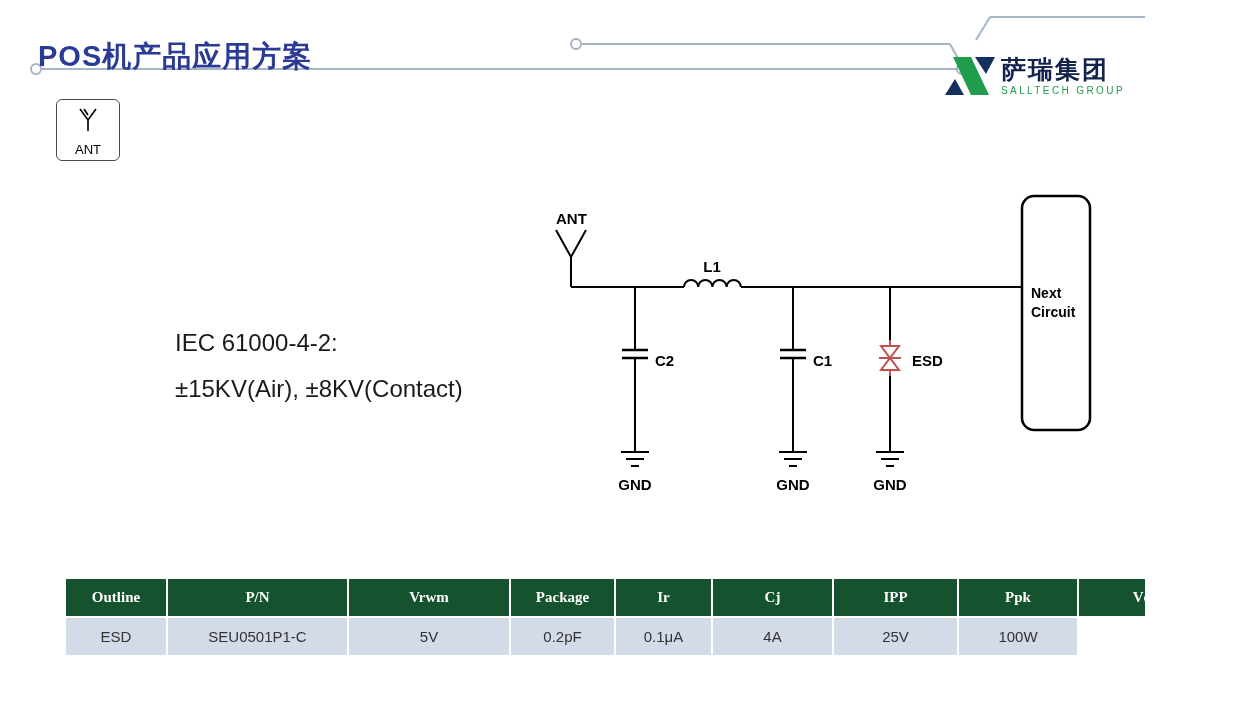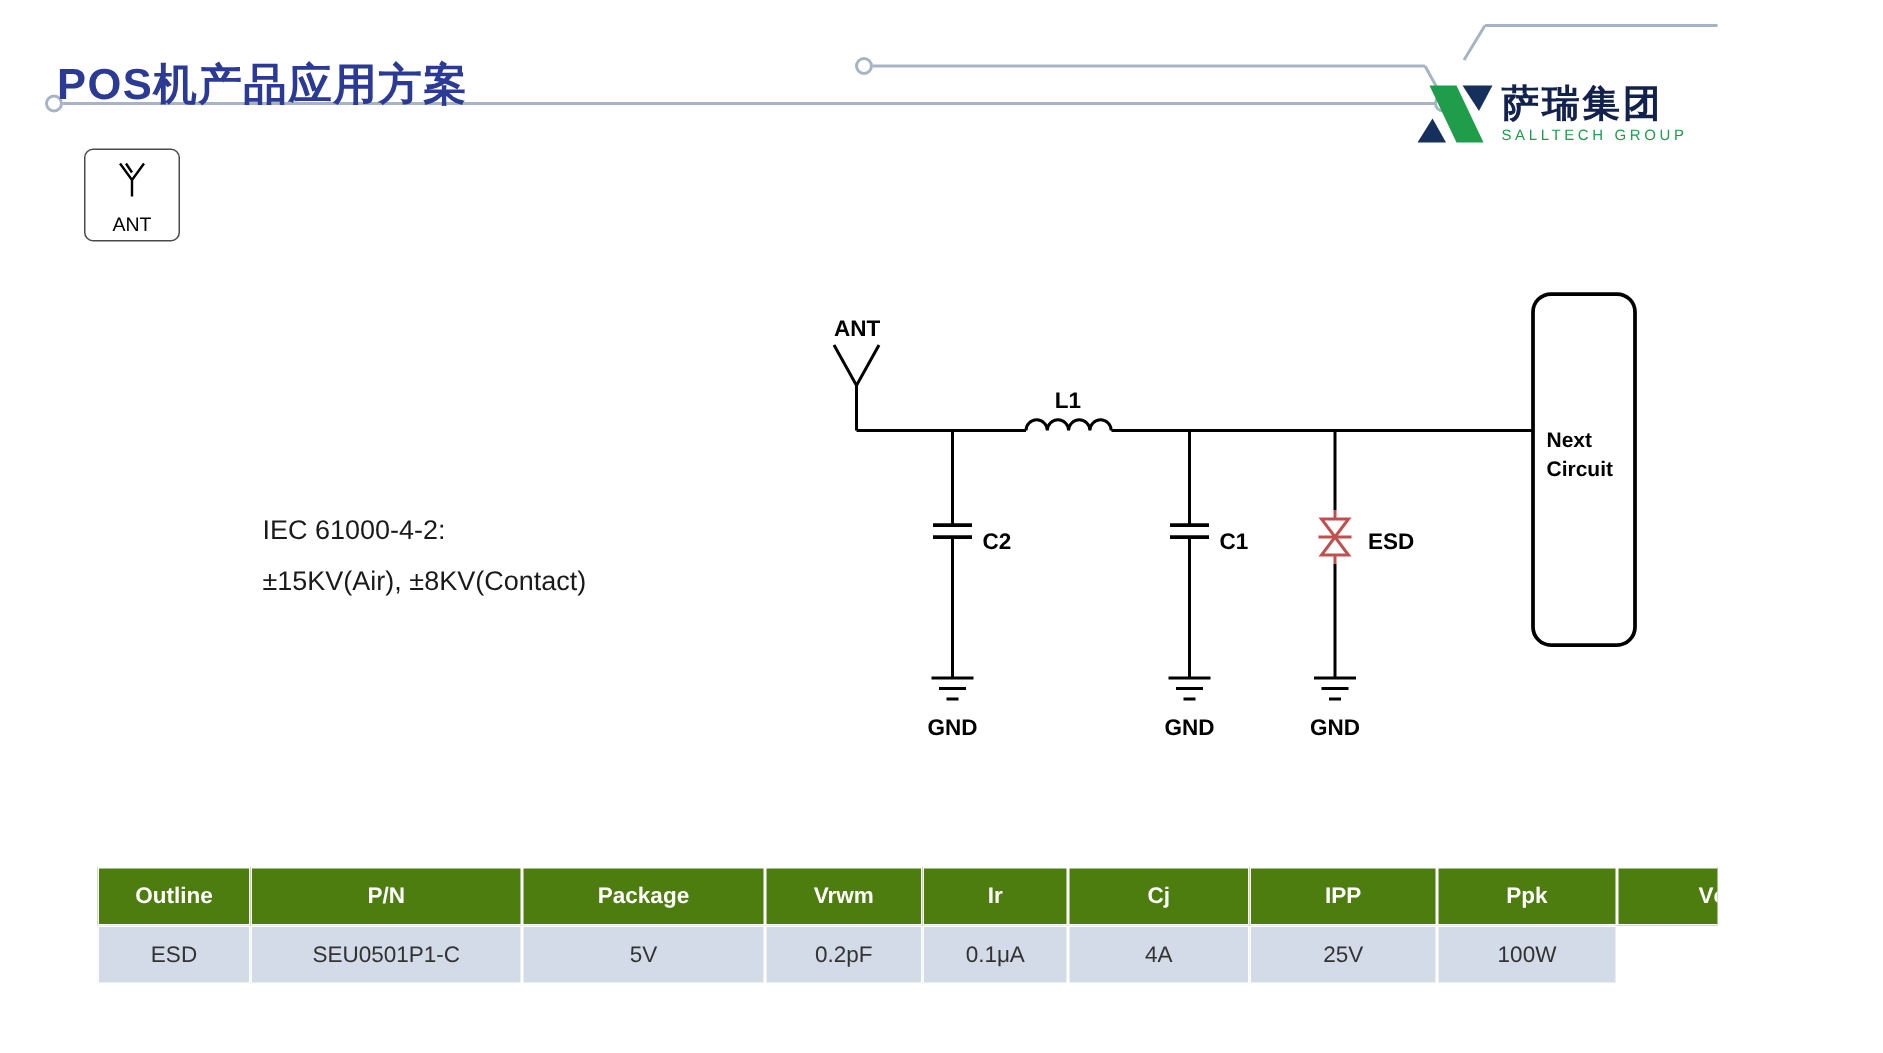--- a/index.html
+++ b/index.html
@@ -17,31 +17,31 @@
 
   
   .ant-box{position:absolute;left:56px;top:99px;width:62px;height:60px;border:1.5px solid #4a4a4a;
            border-radius:6px;background:#fff;}
   .ant-box svg{position:absolute;top:5px;left:50%;transform:translateX(-50%);}
   .ant-box-label{position:absolute;bottom:3px;width:100%;text-align:center;font-size:13px;color:#000;}
   .section-title{position:absolute;left:136px;top:116px;font-size:22px;font-weight:bold;color:#000;
                  font-family:"Liberation Serif","DejaVu Serif",serif;}
 
   
-  .iec{position:absolute;left:175px;top:336px;font-size:18px;color:#1a1a1a;line-height:1.9;}
+  .iec{position:absolute;left:175px;top:320px;font-size:24px;color:#1a1a1a;line-height:1.9;}
   .circuit{position:absolute;left:540px;top:190px;}
   .circuit text{font-family:"Liberation Sans",sans-serif;font-weight:bold;fill:#000;font-size:15px;}
   .circuit text.box-label{font-size:14px;}
 
   
   .spec-table{position:absolute;left:65px;top:578px;width:1140px;}
   .t-row{display:grid;grid-template-columns:102px 181px 162px 105px 97px 121px 125px 120px 127px;}
   .t-row > div{height:37px;display:flex;align-items:center;justify-content:center;
                border:1px solid #ffffff;font-size:15px;}
-  .t-head > div{background:#4d7c0f;color:#ffffff;font-weight:bold;}
+  .t-head > div{background:#14532d;color:#ffffff;font-weight:bold;font-family:Liberation Serif, serif;}
   .t-data > div{background:#D3DAE8;color:#333333;}
 </style>
 </head>
 <body>
 
 <div class="slide">
 
   <svg class="deco" width="1255" height="95">
     <g stroke="#A6B4C6" stroke-width="2" fill="none">
       <line x1="42" y1="69" x2="957" y2="69"></line>
@@ -146,22 +146,22 @@
     <text x="793" y="490" text-anchor="middle">GND</text>
     <text x="890" y="490" text-anchor="middle">GND</text>
     <text x="1031" y="298" class="box-label">Next</text>
     <text x="1031" y="317" class="box-label">Circuit</text>
   </svg>
 
   <div class="spec-table">
     <div class="t-row t-head">
       <div>Outline</div>
       <div>P/N</div>
+      <div>Vrwm</div>
       <div>Package</div>
-      <div>Vrwm</div>
       <div>Ir</div>
       <div>Cj</div>
       <div>IPP</div>
       <div>Ppk</div>
       <div>Vc</div>
     </div>
     <div class="t-row t-data">
       <div>ESD</div>
       <div>SEU0501P1-C</div>
       <div>5V</div>

